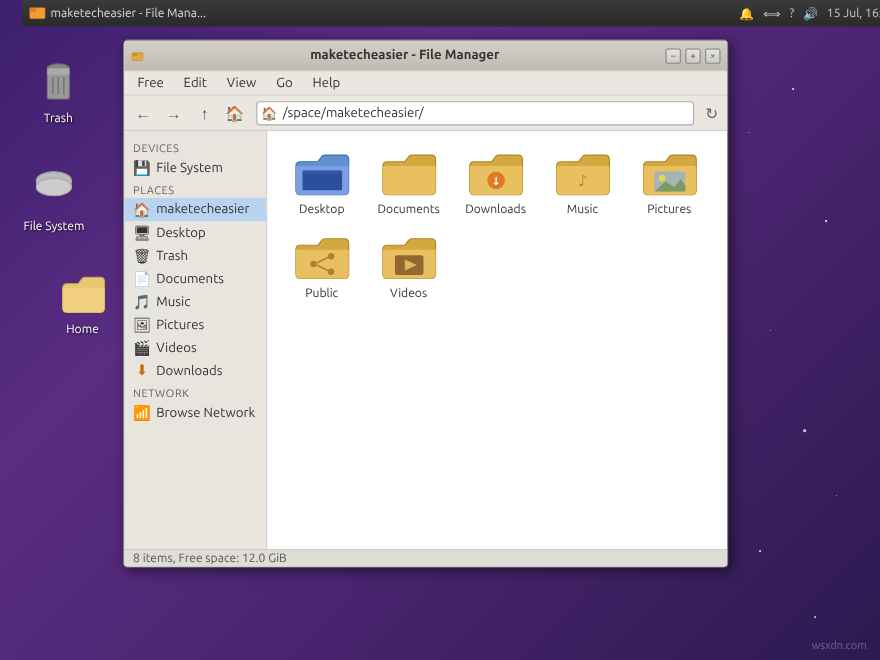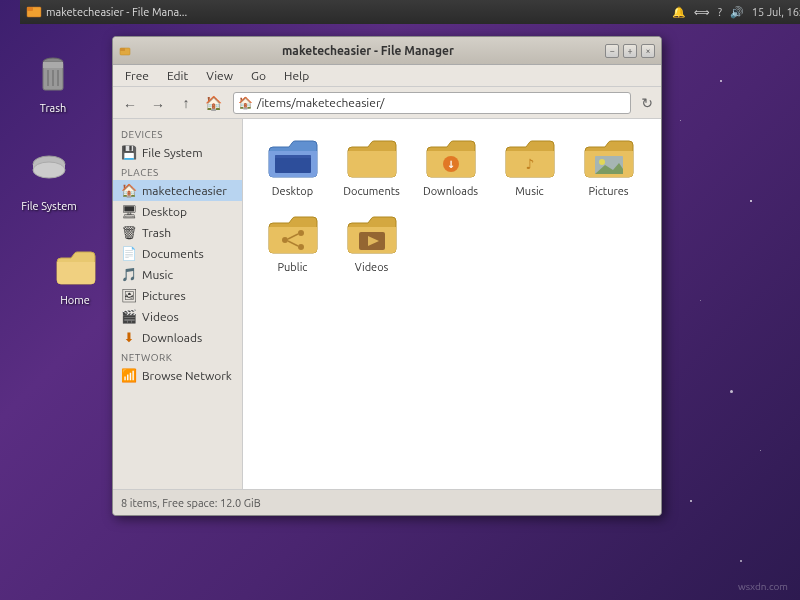--- a/index.html
+++ b/index.html
@@ -223,21 +223,21 @@
     }
     .file-item-label {
       font-size: 11px;
       color: #333;
       text-align: center;
       word-break: break-word;
     }
 
     
     .statusbar {
-      height: 26px;
+      height: 16px;
       background: #e0dcd6;
       border-top: 1px solid #ccc;
       display: flex;
       align-items: center;
       padding: 0 8px;
       font-size: 11px;
       color: #555;
       border-radius: 0 0 4px 4px;
     }
 
@@ -341,21 +341,21 @@
     <span class="menu-item">Help</span>
   </div>
 
   <div class="toolbar">
     <button class="tb-btn">←</button>
     <button class="tb-btn">→</button>
     <button class="tb-btn">↑</button>
     <button class="tb-btn">🏠</button>
     <div class="address-bar">
       <span class="address-icon">🏠</span>
-      <span class="address-text">/items/maketecheasier/</span>
+      <span class="address-text">/space/maketecheasier/</span>
     </div>
     <button class="refresh-btn">↻</button>
   </div>
 
   <div class="window-body">
 
     <div class="sidebar">
       <div class="sidebar-section-label">DEVICES</div>
       <div class="sidebar-item">
         <span class="sidebar-item-icon">💾</span>

